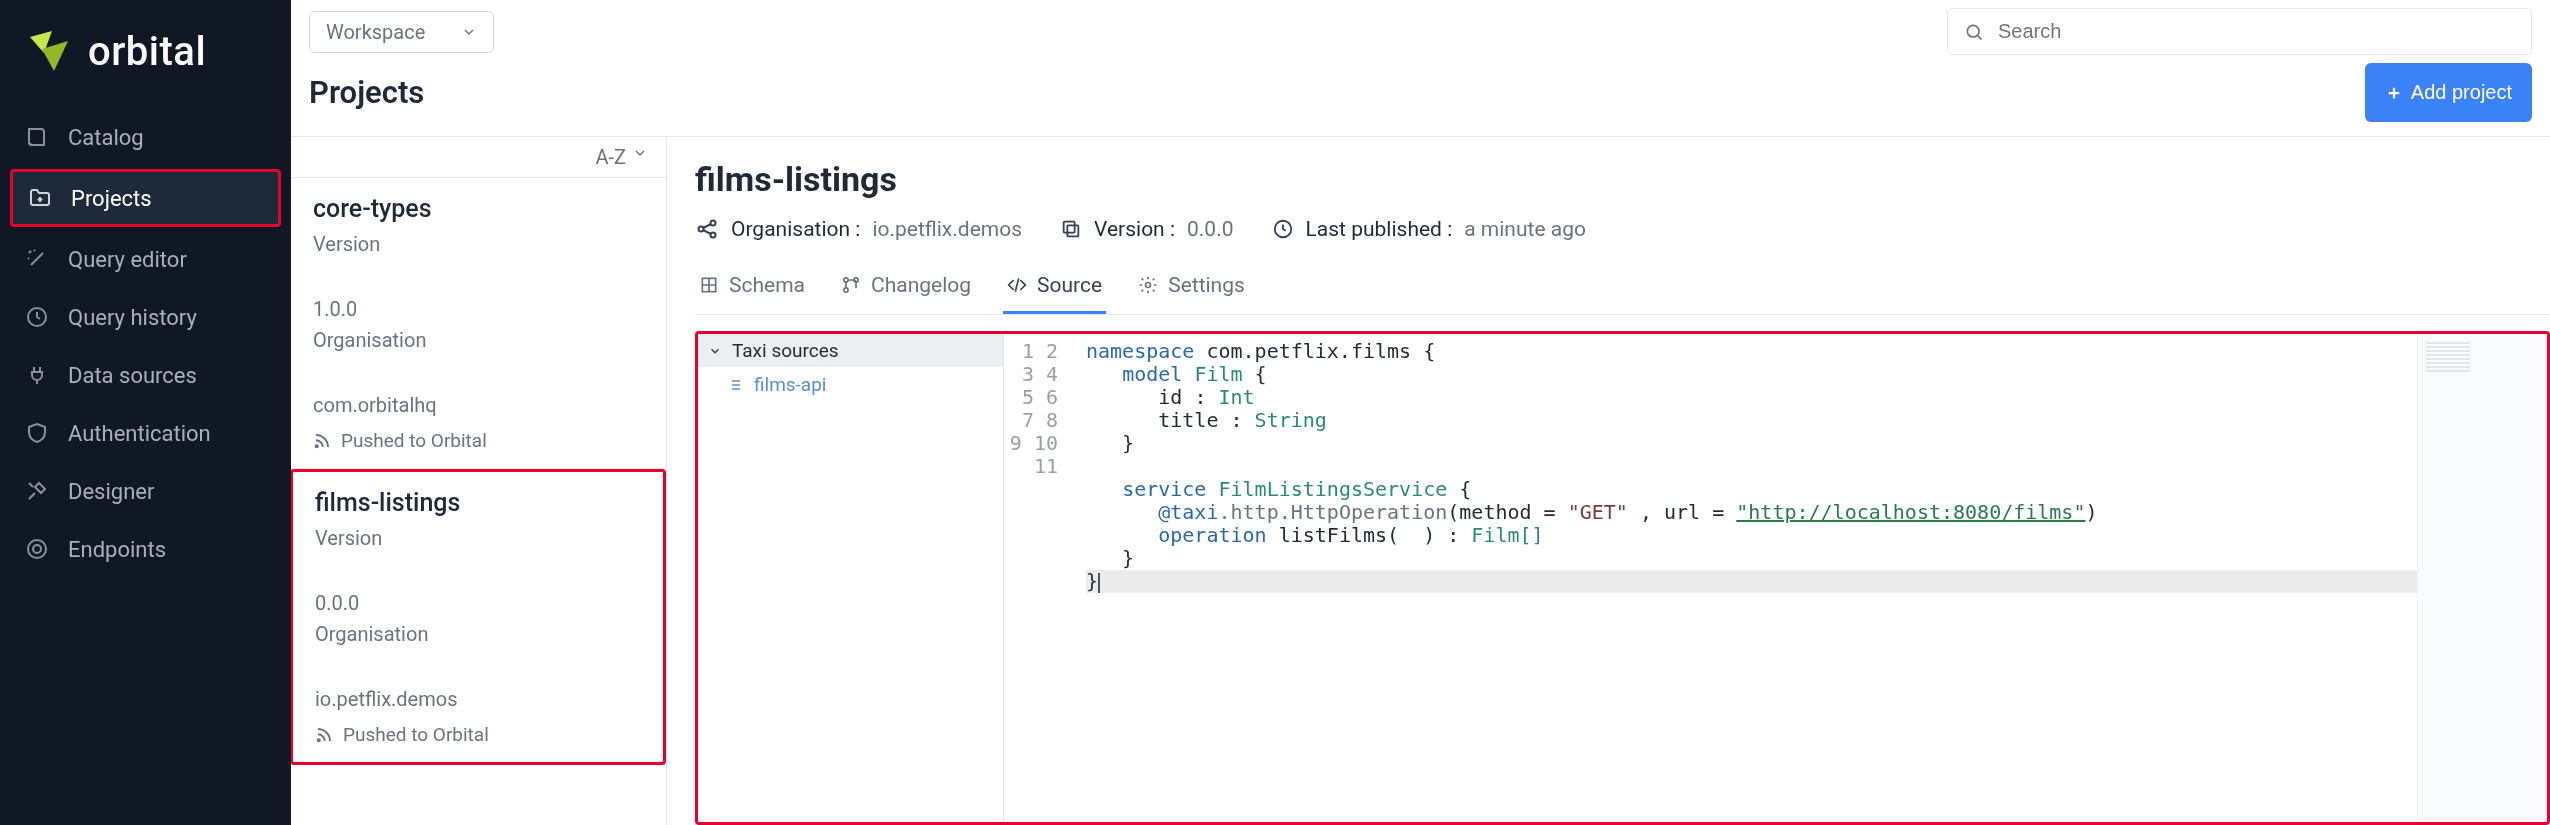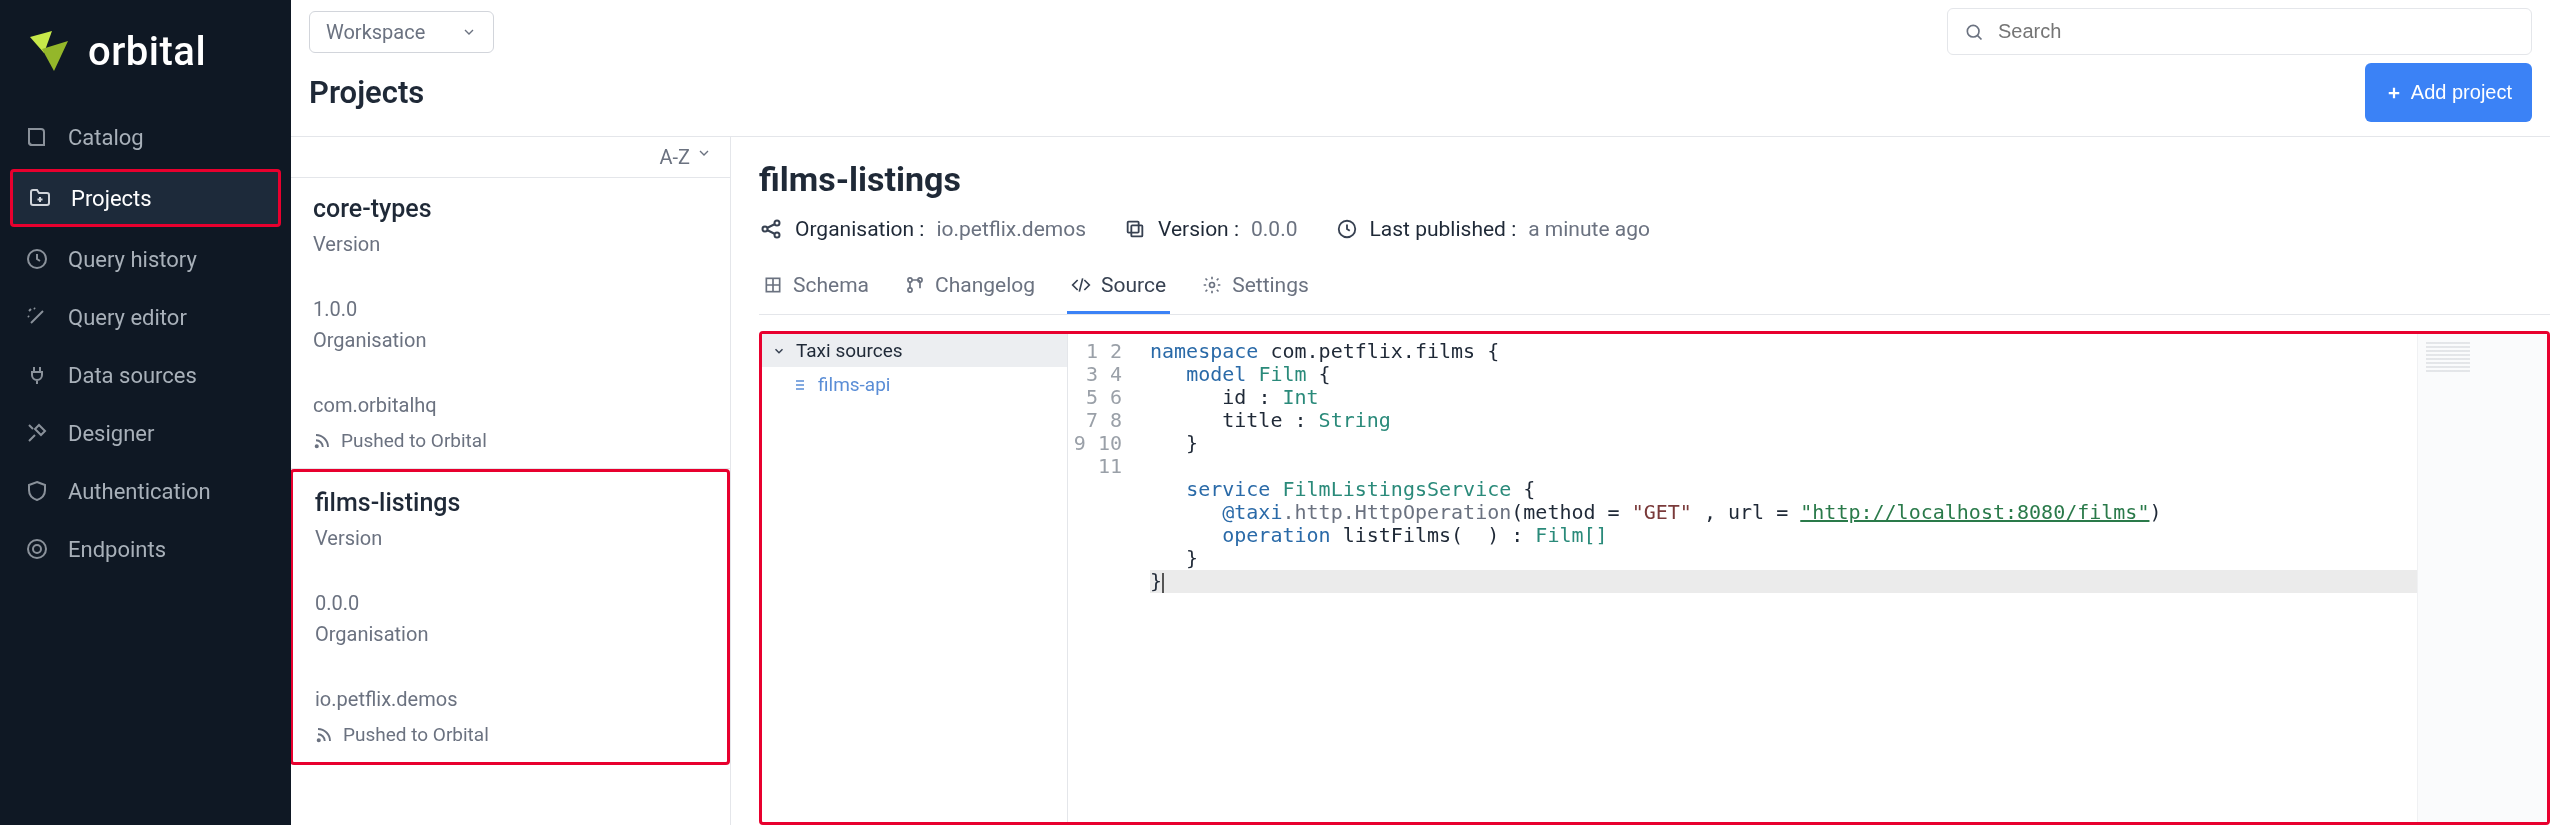--- a/index.html
+++ b/index.html
@@ -53,21 +53,21 @@
 
   
   .header-row{display:flex;align-items:center;padding:0 18px 14px 18px;}
   .page-title{font-size:31px;font-weight:600;margin:0;}
   .add-btn{display:flex;align-items:center;gap:8px;background:var(--blue);color:#fff;border:none;border-radius:6px;padding:18px 20px;font-size:20px;cursor:pointer;}
 
   
   .content{flex:1;display:flex;border-top:1px solid var(--border);min-height:0;}
 
   
-  .proj-list{width:440px;flex:none;border-right:1px solid var(--border);background:#fff;overflow:auto;}
+  .proj-list{width:376px;flex:none;border-right:1px solid var(--border);background:#fff;overflow:auto;}
   .sort-row{display:flex;justify-content:flex-end;padding:8px 18px;border-bottom:1px solid var(--border);font-size:20px;color:var(--text-muted);gap:6px;}
   .proj-card{padding:16px 22px 16px 22px;border-bottom:1px solid var(--border);}
   .proj-card.highlight{border:3px solid var(--highlight);border-radius:4px;margin:0 0 0 -1px;}
   .proj-name{font-size:25px;font-weight:500;margin:0 0 6px 0;}
   .kv{display:flex;gap:34px;font-size:20px;color:var(--text-muted);line-height:1.55;flex-direction:column;}
   .kv .k{width:112px;}
   .status-row{display:flex;align-items:center;gap:10px;color:var(--text-muted);font-size:19px;margin-top:8px;}
 
   
   .detail{flex:1;display:flex;flex-direction:column;padding:22px 0 0 28px;min-width:0;}
@@ -132,58 +132,58 @@
         <svg width="24" height="24" viewBox="0 0 24 24" fill="none" stroke="currentColor" stroke-width="2">
             <path d="M3 6a2 2 0 0 1 2-2h4l2 3h8a2 2 0 0 1 2 2v8a2 2 0 0 1-2 2H5a2 2 0 0 1-2-2V6z"></path>
             <path d="M12 11v5M9.5 13.5h5"></path>
           </svg>
       </span>
       <span>Projects</span>
     </div>
     <div class="nav-item">
       <span class="icon">
         <svg width="24" height="24" viewBox="0 0 24 24" fill="none" stroke="currentColor" stroke-width="2">
+            <path d="M6 18L18 6"></path>
+            <path d="M4 6l2-2M9 3l1 1M3 11l1 1"></path>
+          </svg>
+      </span>
+      <span>Query editor</span>
+    </div>
+    <div class="nav-item">
+      <span class="icon">
+        <svg width="24" height="24" viewBox="0 0 24 24" fill="none" stroke="currentColor" stroke-width="2">
             <circle cx="12" cy="12" r="9"></circle>
             <path d="M12 7v5l3 2"></path>
           </svg>
       </span>
       <span>Query history</span>
     </div>
     <div class="nav-item">
       <span class="icon">
         <svg width="24" height="24" viewBox="0 0 24 24" fill="none" stroke="currentColor" stroke-width="2">
-            <path d="M6 18L18 6"></path>
-            <path d="M4 6l2-2M9 3l1 1M3 11l1 1"></path>
-          </svg>
-      </span>
-      <span>Query editor</span>
-    </div>
-    <div class="nav-item">
-      <span class="icon">
-        <svg width="24" height="24" viewBox="0 0 24 24" fill="none" stroke="currentColor" stroke-width="2">
             <path d="M9 4v5M15 4v5M7 9h10v3a5 5 0 0 1-10 0V9zM12 17v4"></path>
           </svg>
       </span>
       <span>Data sources</span>
     </div>
     <div class="nav-item">
       <span class="icon">
         <svg width="24" height="24" viewBox="0 0 24 24" fill="none" stroke="currentColor" stroke-width="2">
+            <path d="M12 3l8 3v5c0 5-3.5 8.5-8 10-4.5-1.5-8-5-8-10V6l8-3z"></path>
+          </svg>
+      </span>
+      <span>Authentication</span>
+    </div>
+    <div class="nav-item">
+      <span class="icon">
+        <svg width="24" height="24" viewBox="0 0 24 24" fill="none" stroke="currentColor" stroke-width="2">
             <path d="M4 20l6-6M14 4l6 6-4 4-6-6zM4 4l4 4"></path>
           </svg>
       </span>
       <span>Designer</span>
-    </div>
-    <div class="nav-item">
-      <span class="icon">
-        <svg width="24" height="24" viewBox="0 0 24 24" fill="none" stroke="currentColor" stroke-width="2">
-            <path d="M12 3l8 3v5c0 5-3.5 8.5-8 10-4.5-1.5-8-5-8-10V6l8-3z"></path>
-          </svg>
-      </span>
-      <span>Authentication</span>
     </div>
     <div class="nav-item">
       <span class="icon">
         <svg width="24" height="24" viewBox="0 0 24 24" fill="none" stroke="currentColor" stroke-width="2">
             <circle cx="12" cy="12" r="9"></circle>
             <circle cx="12" cy="12" r="4"></circle>
           </svg>
       </span>
       <span>Endpoints</span>
     </div>

